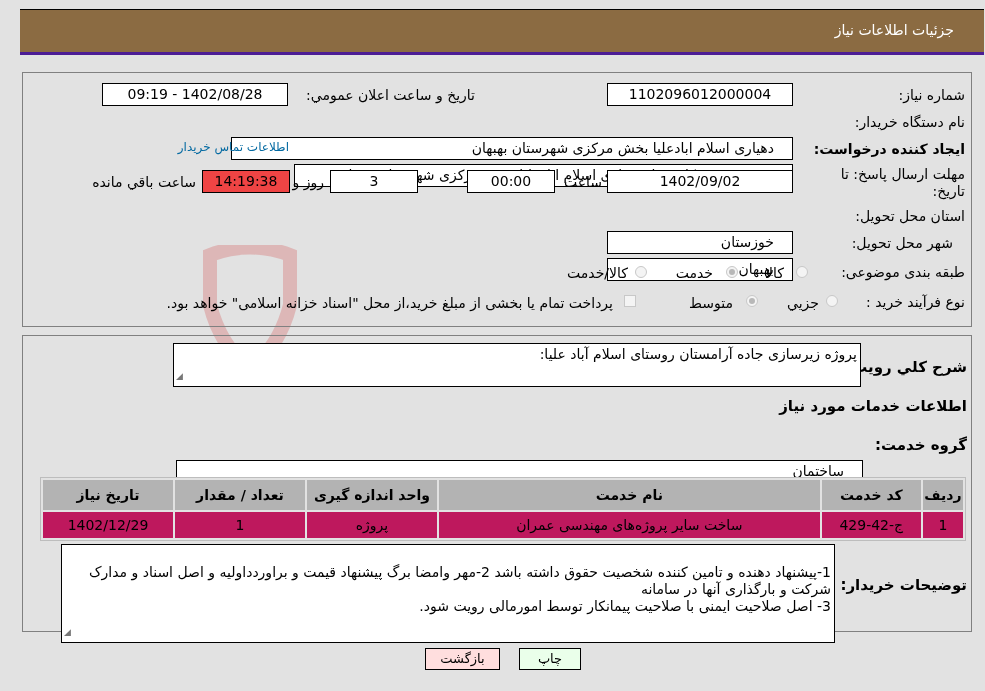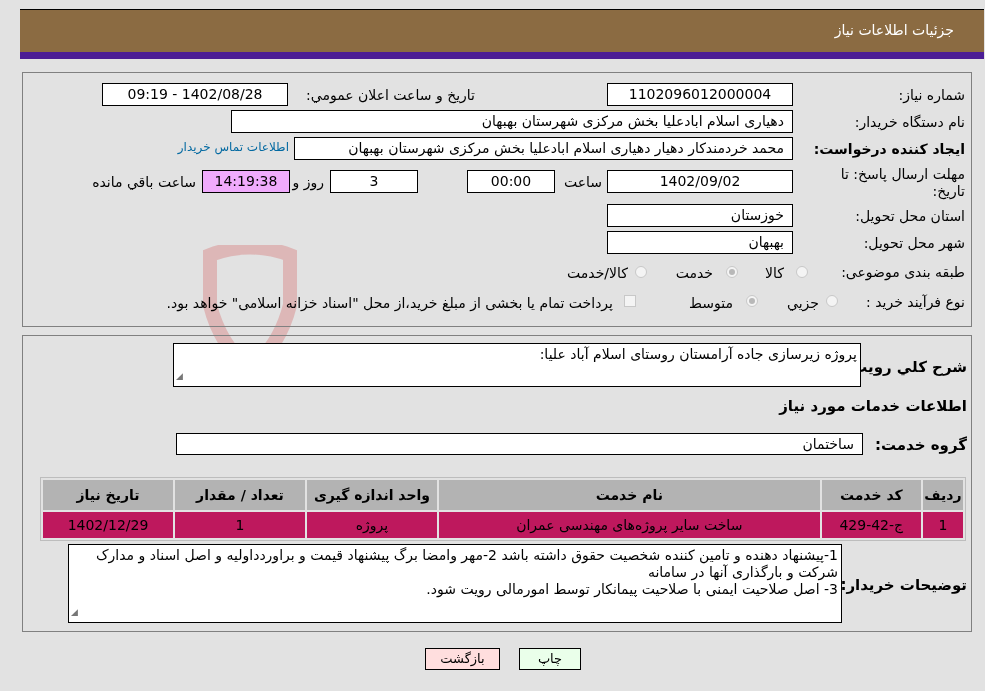--- a/index.html
+++ b/index.html
@@ -2,34 +2,34 @@
 <html><head>
 <meta charset="utf-8">
 <style>
   html, body { margin: 0; padding: 0; }
   body {
     width: 985px; height: 691px; background: #e2e2e2; position: relative; overflow: hidden;
     font-family: "DejaVu Sans", sans-serif; font-size: 13px; color: #000; direction: rtl;
   }
   .header {
     position: absolute; left: 20px; top: 9px; width: 964px; height: 42px;
-    background: #8b6b42; border-top: 1px solid #000; border-bottom: 7px solid #4c1d95;
+    background: #8b6b42; border-top: 1px solid #000; border-bottom: 3px solid #4c1d95;
   }
   .header .title { position: absolute; right: 30px; top: 12px; color: #fff; font-size: 14px; }
   .panel { position: absolute; border: 1px solid #808080; box-sizing: border-box; }
   .p1 { left: 22px; top: 72px; width: 950px; height: 255px; }
   .p2 { left: 22px; top: 335px; width: 950px; height: 297px; }
   .lbl { position: absolute; white-space: nowrap; font-size: 14px; }
   .box {
     position: absolute; background: #fff; border: 1px solid #000; box-sizing: border-box;
     height: 23px; line-height: 21px; font-size: 14px; white-space: nowrap; overflow: hidden;
   }
   .center { text-align: center; }
-  .right { text-align: right; padding-right: 8px; }
-  .yellow { background: #f0abfc; }
+  .right { text-align: right; padding-right: 18px; margin-top: 27px; }
+  .yellow { background: #ef4444; }
   .link { color: #0369a1; position: absolute; white-space: nowrap; font-size: 12px; cursor: pointer; }
   .radio {
     position: absolute; width: 12px; height: 12px; border-radius: 50%;
     border: 1px solid #c8c8c8; background: #f4f4f4; box-sizing: border-box;
   }
   .radio.sel::after {
     content: ""; position: absolute; left: 2px; top: 2px; width: 6px; height: 6px; border-radius: 50%; background: #b8b8b8;
   }
   .chk { position: absolute; width: 12px; height: 12px; border: 1px solid #c8c8c8; background: #f4f4f4; box-sizing: border-box; }
   .bold { font-weight: bold; font-size: 15px; }
@@ -81,21 +81,21 @@
 <span class="lbl" style="right:383px;top:174px;">ساعت</span>
 <div class="box center" style="left:467px;top:170px;width:88px;">00:00</div>
 <div class="box center" style="left:330px;top:170px;width:88px;">3</div>
 <span class="lbl" style="right:661px;top:174px;">روز و</span>
 <div class="box center yellow" style="left:202px;top:170px;width:88px;">14:19:38</div>
 <span class="lbl" style="right:789px;top:174px;">ساعت باقي مانده</span>
 
 <span class="lbl" style="right:20px;top:208px;">استان محل تحویل:</span>
 <div class="box right" style="left:607px;top:204px;width:186px;">خوزستان</div>
 
-<span class="lbl" style="right:20px;top:235px;">شهر محل تحویل:</span>
+<span class="lbl" style="right:32px;top:235px;">شهر محل تحویل:</span>
 <div class="box right" style="left:607px;top:231px;width:186px;">بهبهان</div>
 
 <span class="lbl" style="right:20px;top:264px;">طبقه بندی موضوعی:</span>
 <span class="radio" style="left:796px;top:266px;"></span>
 <span class="lbl" style="right:201px;top:265px;">کالا</span>
 <span class="radio sel" style="left:726px;top:266px;"></span>
 <span class="lbl" style="right:272px;top:265px;">خدمت</span>
 <span class="radio" style="left:635px;top:266px;"></span>
 <span class="lbl" style="right:357px;top:265px;">کالا/خدمت</span>
 
@@ -137,20 +137,20 @@
       <td>ج-42-429</td>
       <td>ساخت سایر پروژه‌های مهندسی عمران</td>
       <td>پروژه</td>
       <td>1</td>
       <td>1402/12/29</td>
     </tr>
   </tbody>
 </table>
 
 <span class="lbl bold" style="right:18px;top:576px;">توضیحات خریدار:</span>
-<div class="ta" style="left:68px;top:544px;width:774px;height:79px;padding-top:2px;">
+<div class="ta" style="left:61px;top:544px;width:774px;height:99px;padding-top:19px;">
   <div>1-پیشنهاد دهنده و تامین کننده شخصیت حقوق داشته باشد 2-مهر وامضا برگ پیشنهاد قیمت و براوردداولیه و اصل اسناد و مدارک شرکت و بارگذاری آنها در سامانه</div>
   <div>3- اصل صلاحیت ایمنی با صلاحیت پیمانکار توسط امورمالی رویت شود.</div>
   <span class="grip">◢</span>
 </div>
 
 <div class="btn" style="left:519px;top:648px;width:62px;background:#eaffea;">چاپ</div>
 <div class="btn" style="left:425px;top:648px;width:75px;background:#ffdede;">بازگشت</div>
 
 </body></html>

